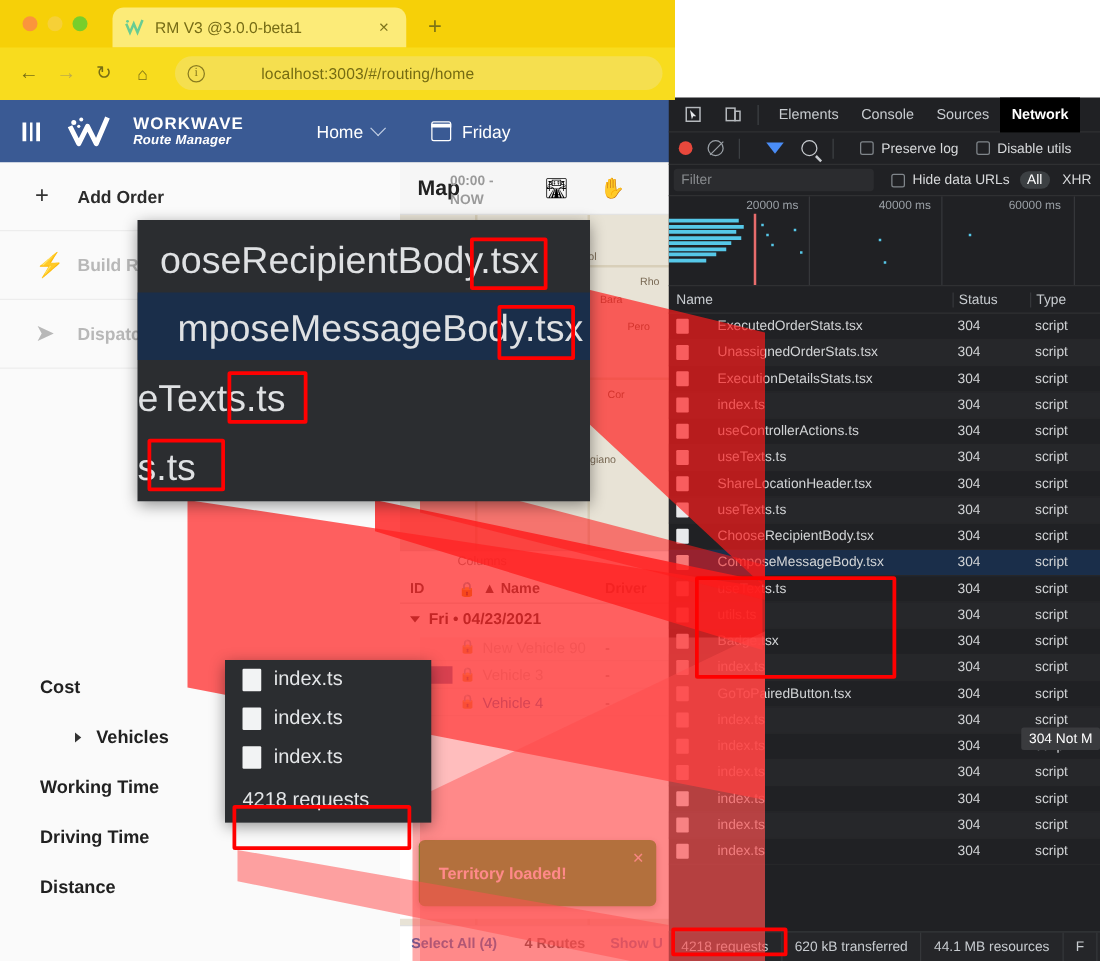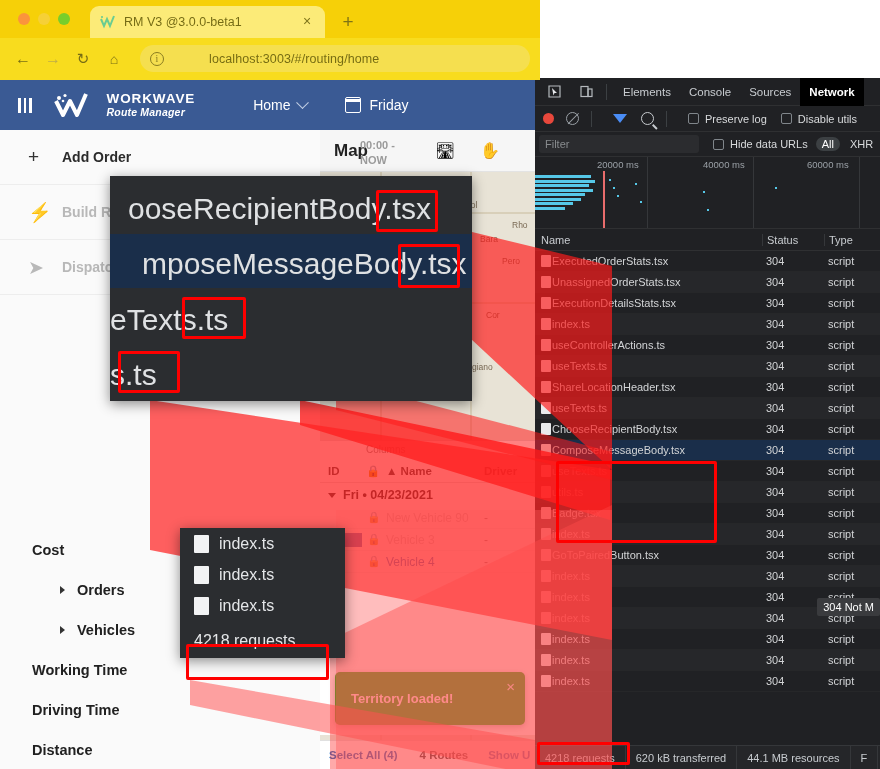--- a/index.html
+++ b/index.html
@@ -194,26 +194,26 @@
     height: 22px; display: flex; align-items: center; border-bottom: 1px solid #2f3032;
     font-size: 11px; color: #c8ccd0;
   }
   .net-head .n-name { flex: 1; padding-left: 6px; }
   .net-head .n-status { width: 62px; padding-left: 4px; border-left: 1px solid #35373a; }
   .net-head .n-type { width: 56px; padding-left: 4px; border-left: 1px solid #35373a; }
   .net-list { height: 455px; overflow: hidden; }
   .net-row { height: 21px; display: flex; align-items: center; font-size: 11px; color: #d2d4d6; border-bottom: 1px solid #262729; }
   .net-row.alt { background: #26272a; }
   .net-row.hl { background: #1a2e4a; }
-  .net-row .n-name { flex: 1; display: flex; align-items: center; gap: 1px; padding-left: 6px; }
+  .net-row .n-name { flex: 1; display: flex; align-items: center; gap: 23px; padding-left: 6px; }
   .net-row .n-status { width: 62px; padding-left: 4px; }
   .net-row .n-type { width: 56px; padding-left: 4px; }
   .fileico { width: 10px; height: 12px; background: #e9eaec; border-radius: 1px; flex: 0 0 10px; }
   .tooltip304 {
-    position: absolute; right: 0; top: 520px; background: #3a3b3e; color: #fff;
+    position: absolute; right: 0; top: 504px; background: #3a3b3e; color: #fff;
     font-size: 11px; padding: 3px 6px; border-radius: 2px; white-space: nowrap; z-index: 40;
   }
   .dt-status {
     position: absolute; left: 0; bottom: 0; width: 345px; height: 24px;
     background: #252629; border-top: 1px solid #35373a;
     display: flex; align-items: center; font-size: 11px; color: #c8ccd0;
   }
   .dt-status span { padding: 0 10px; border-right: 1px solid #35373a; line-height: 24px; }
 
   
@@ -284,24 +284,20 @@
       </div>
       <div class="side-act dim">
         <span class="ico">➤</span>
         <span class="lbl">Dispatch</span>
       </div>
 
       <div class="metrics">
         <div class="metric">
           <span class="mlbl">Cost</span>
           <span class="mval">119.89 USD</span>
-        </div>
-        <div class="metric sub">
-          <span class="tri"></span>
-          <span class="mlbl">Orders</span>
         </div>
         <div class="metric sub">
           <span class="tri"></span>
           <span class="mlbl">Vehicles</span>
         </div>
         <div class="metric">
           <span class="mlbl">Working Time</span>
         </div>
         <div class="metric">
           <span class="mlbl">Driving Time</span>

